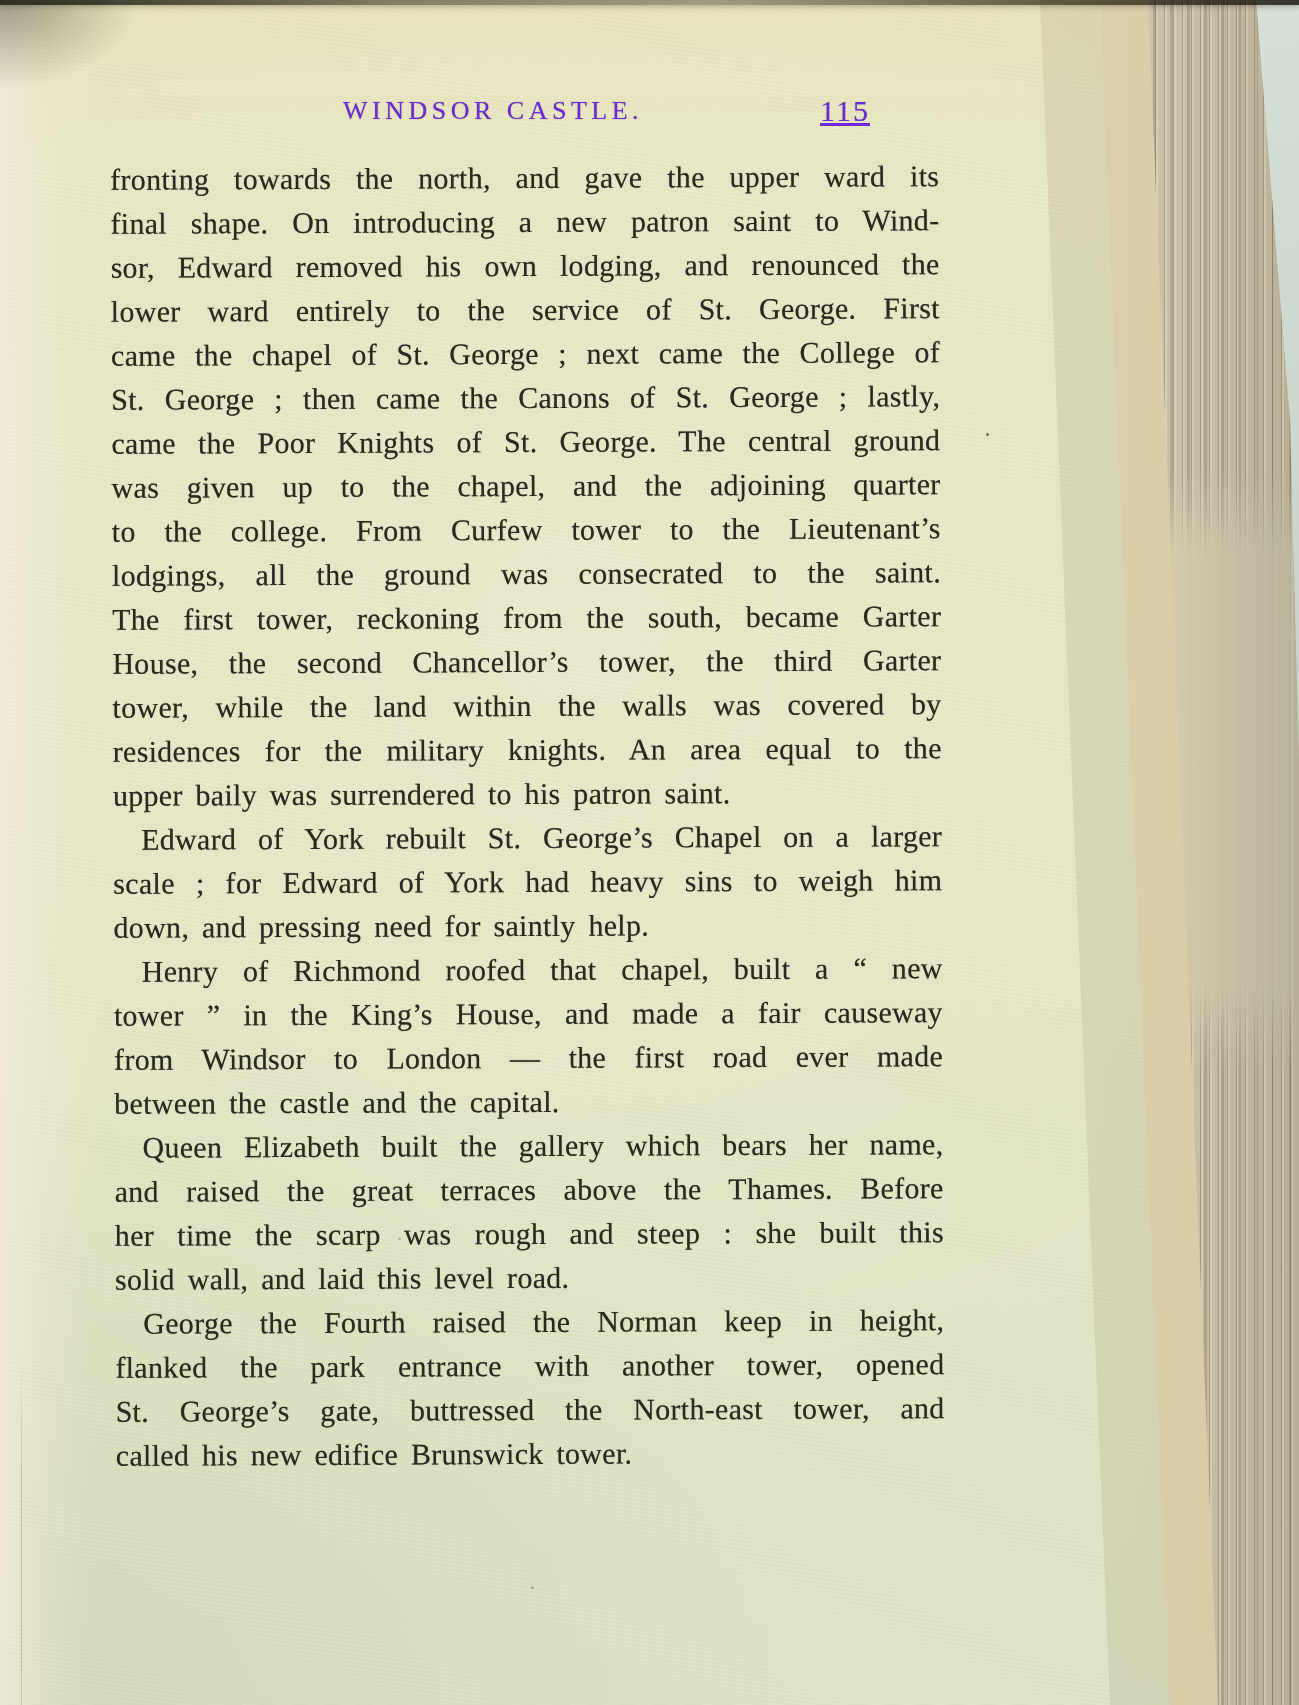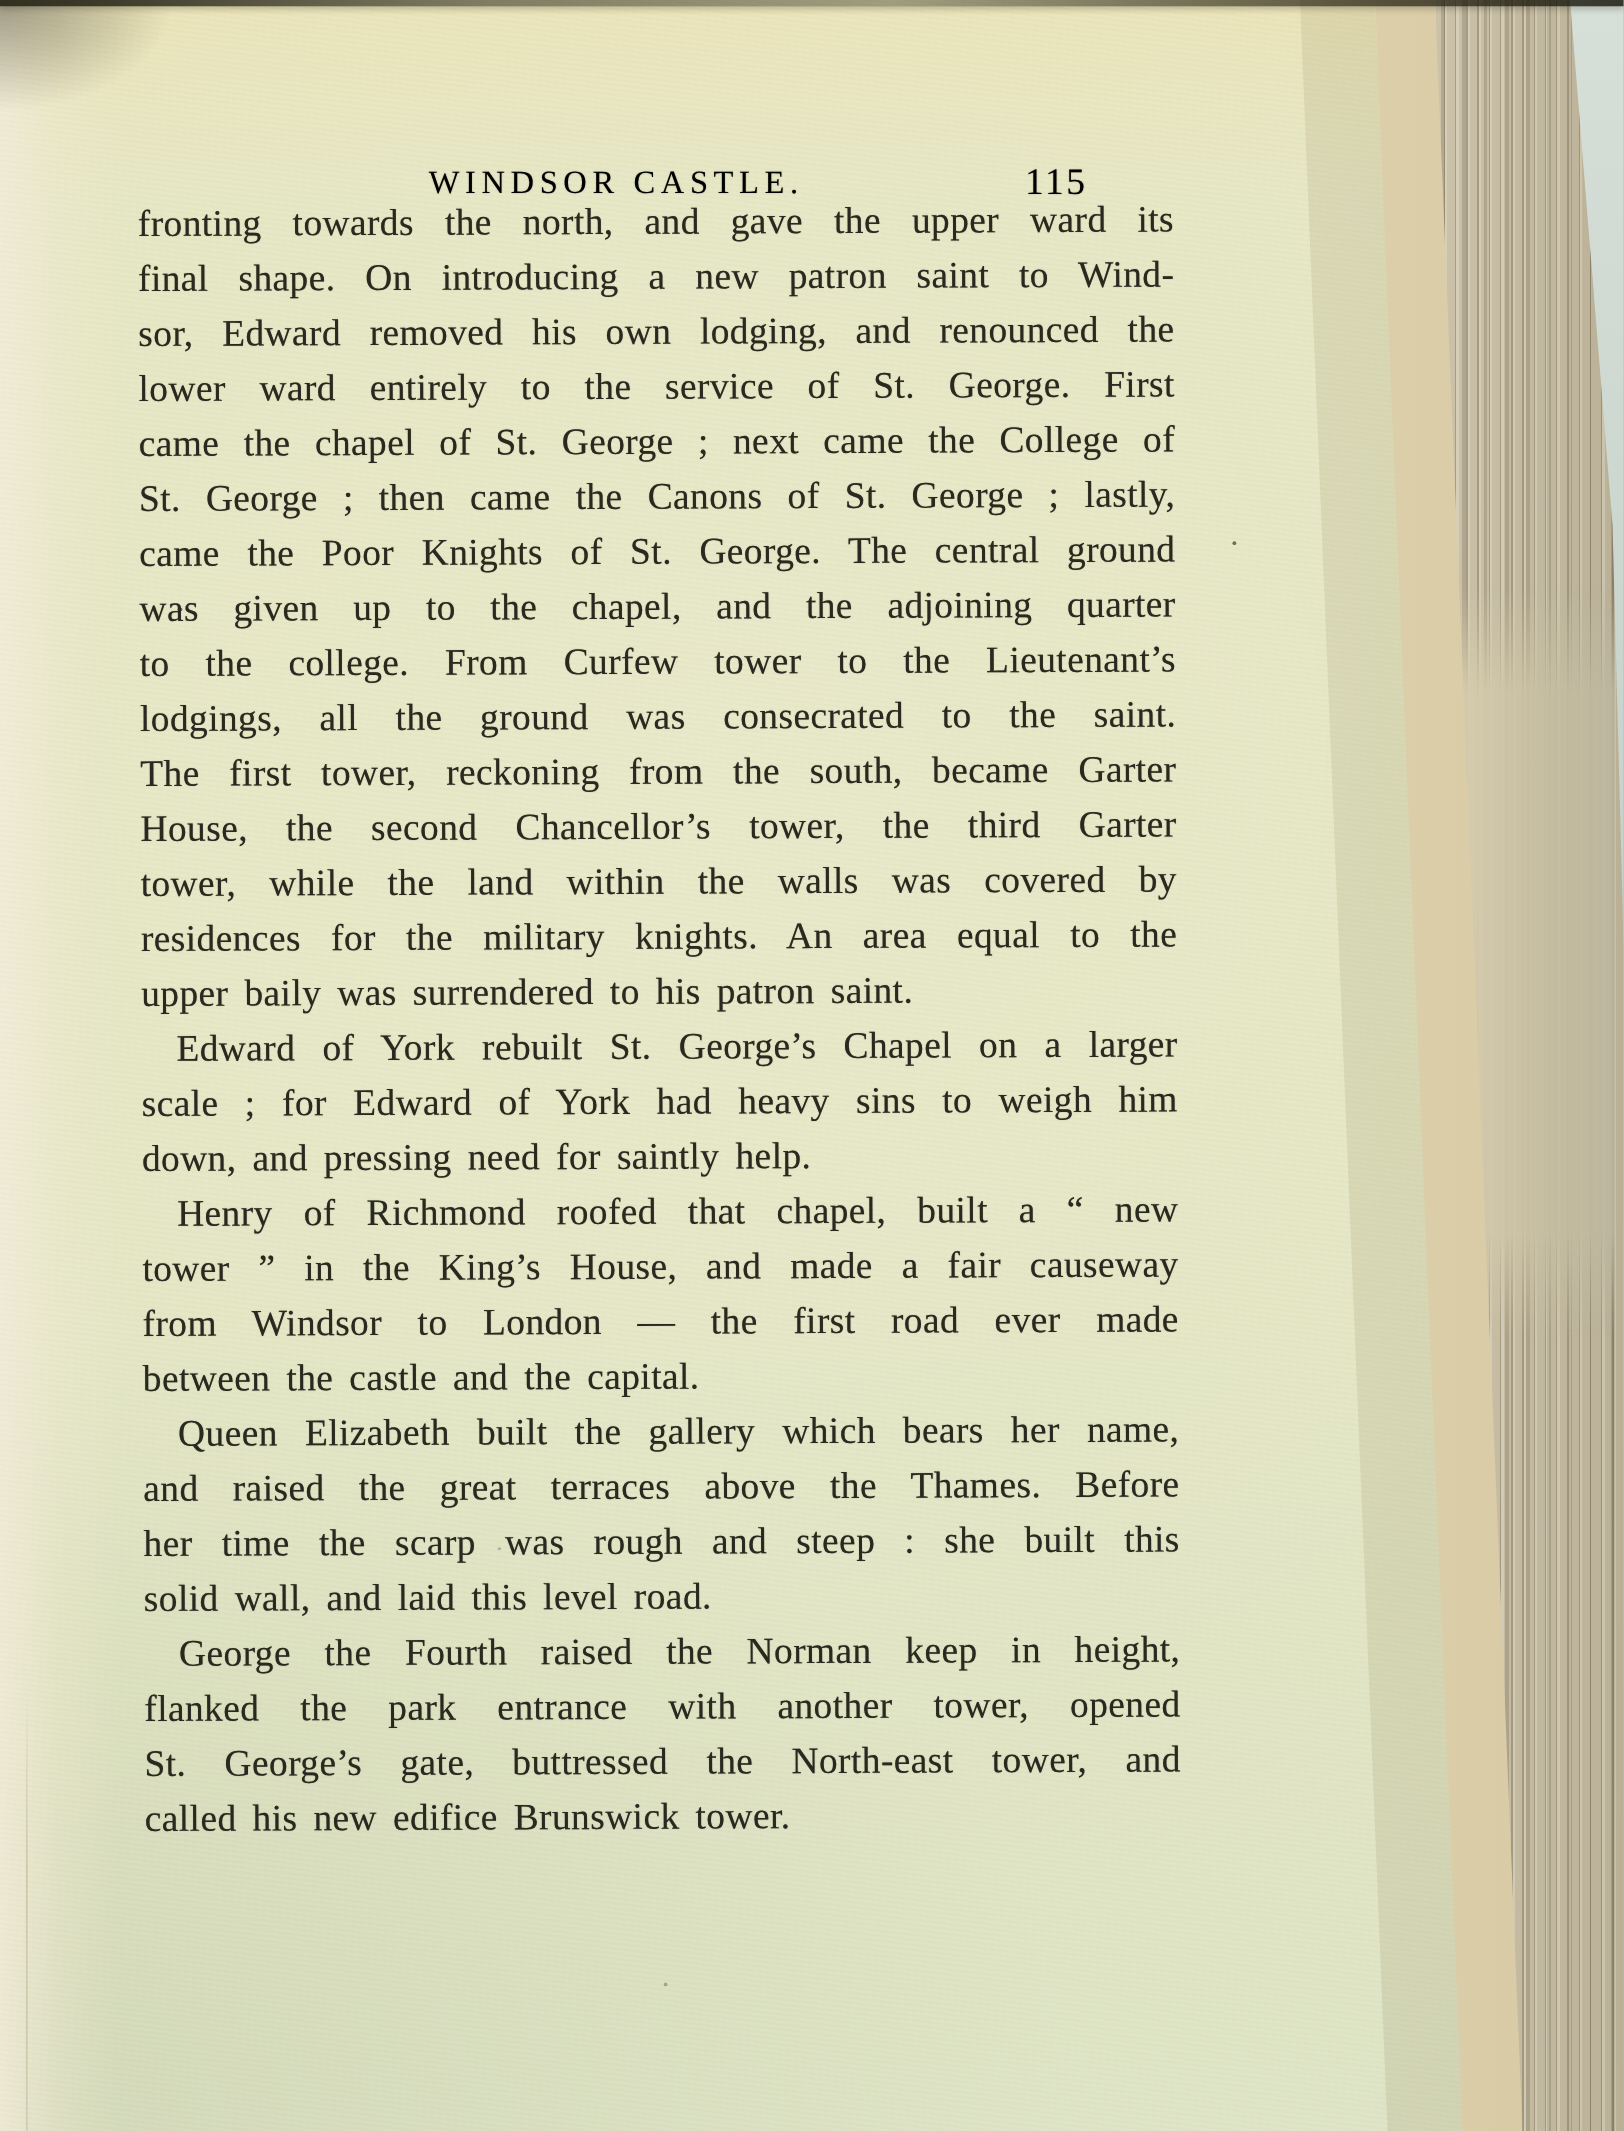--- a/index.html
+++ b/index.html
@@ -84,32 +84,32 @@
   }
   .speck { position: absolute; border-radius: 50%; background: rgba(48,44,26,0.65); }
   .speck.s1 { left: 142px; top: 486px; width: 4px; height: 3px; }
   .speck.s2 { left: 986px; top: 433px; width: 3px; height: 3px; }
   .speck.s3 { left: 531px; top: 1586px; width: 3px; height: 3px; opacity: .5; }
   .speck.s4 { left: 398px; top: 1238px; width: 3px; height: 2px; opacity: .45; }
 
   
   .running-head {
     position: absolute; left: 0; top: 96px; width: 1100px; height: 42px;
-    color: #000000;
-    margin-top: 35px;
+    color: #6d28d9;
   }
   .head-title {
     position: absolute; left: 493px; top: 0; transform: translateX(-50%);
     font-size: 26px; letter-spacing: 4.5px; white-space: nowrap;
     text-shadow: 0 0 1px rgba(38,39,29,0.5);
   }
   .head-page-number {
     position: absolute; left: 845px; top: -2px; transform: translateX(-50%);
     font-size: 30px; letter-spacing: 2px;
     text-shadow: 0 0 1px rgba(38,39,29,0.5);
+    text-decoration: underline;
   }
   
   .text-block {
     position: absolute; left: 113px; top: 156px; width: 829px;
     transform: rotate(-0.25deg);
     color: #29291f;
     font-size: 30px; line-height: 44px;
     letter-spacing: 0.3px; word-spacing: 2px;
     text-shadow: 0 0 0.7px rgba(41,41,31,0.55);
   }

